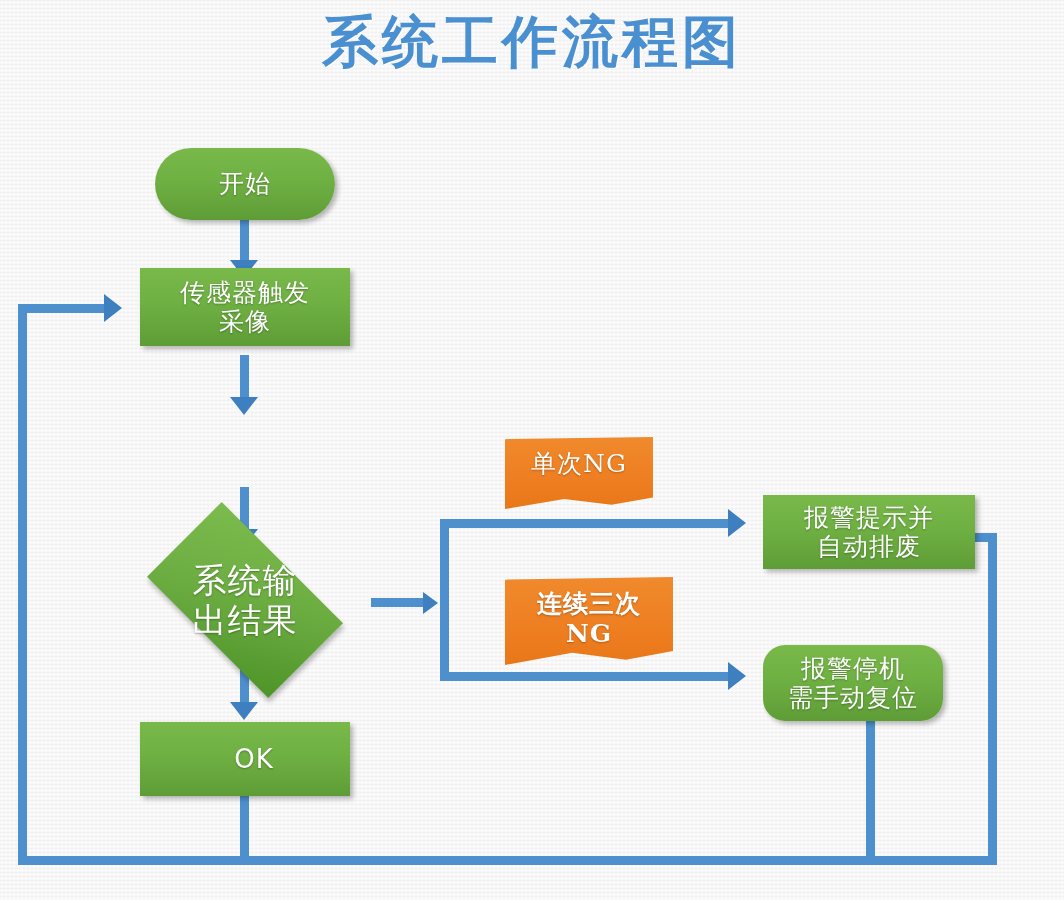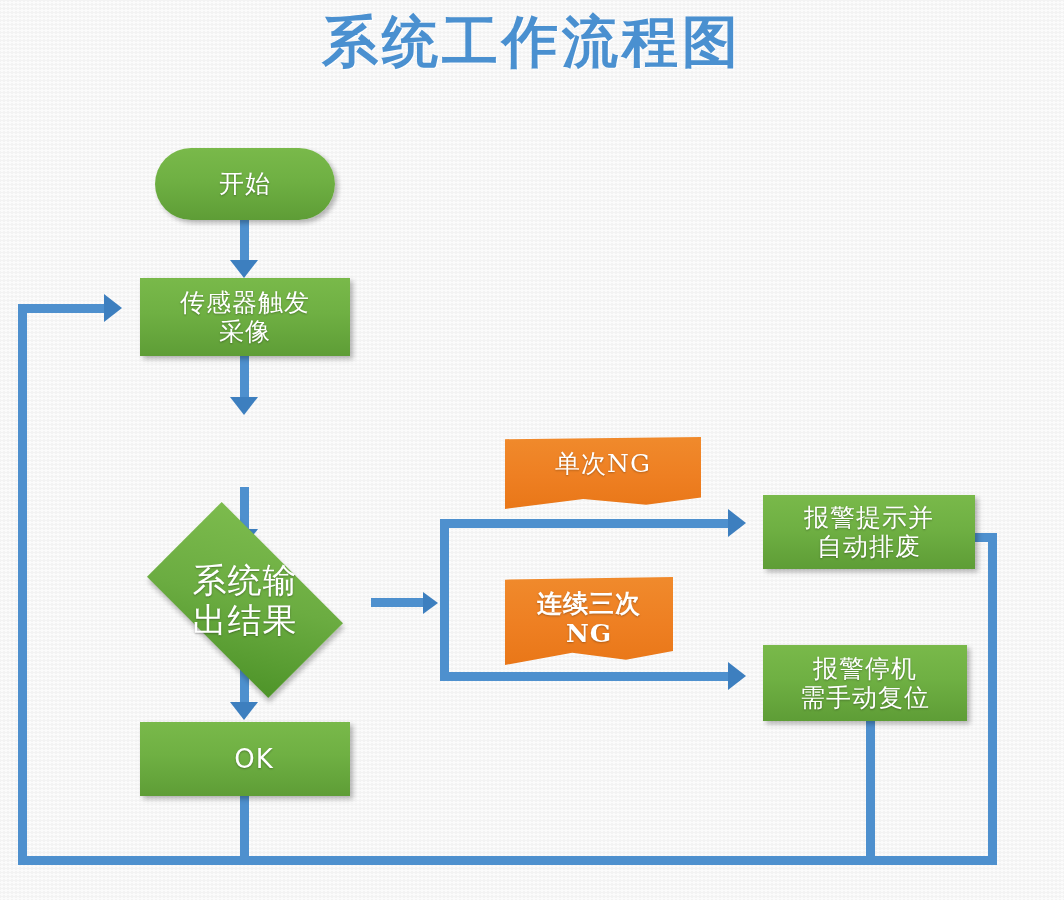--- a/index.html
+++ b/index.html
@@ -188,36 +188,36 @@
 
   <div class="conn conn-h" style="left:18px; top:856px; width:979px;"></div>
 
   <div class="conn conn-v" style="left:18px; top:304px; height:558px;"></div>
 
   <div class="conn conn-h" style="left:18px; top:304px; width:96px;"></div>
   <div class="arrow arrow-right" style="left:104px; top:294px;"></div>
 
   <div class="node green pill" style="left:155px; top:148px; width:180px; height:72px;">开始</div>
 
-  <div class="node green" style="left:140px; top:278px; width:210px; height:78px;">传感器触发
+  <div class="node green" style="left:140px; top:268px; width:210px; height:78px;">传感器触发
 采像</div>
 
 
   <div class="diamond-wrap" style="left:125px; top:540px; width:240px; height:120px;">
     <div class="diamond-shape"></div>
     <div class="diamond-label">系统输
 出结果</div>
   </div>
 
   <div class="node green" style="left:140px; top:722px; width:210px; height:74px; font-family:'DejaVu Sans','Liberation Sans',sans-serif; font-size:26px;padding-left:18px;">OK</div>
 
-  <div class="banner" style="left:505px; top:437px; width:196px; height:72px;">单次NG</div>
+  <div class="banner" style="left:505px; top:437px; width:148px; height:72px;">单次NG</div>
 
   <div class="banner" style="left:505px; top:577px; width:168px; height:88px;font-weight:bold;">连续三次
 NG</div>
 
   <div class="node green" style="left:763px; top:495px; width:212px; height:74px;">报警提示并
 自动排废</div>
 
-  <div class="node green" style="left:763px; top:645px; width:204px; height:76px;">报警停机
+  <div class="node green" style="left:763px; top:645px; width:180px; height:76px;border-radius:22px;">报警停机
 需手动复位</div>
 
 </div>
 
 </body></html>

